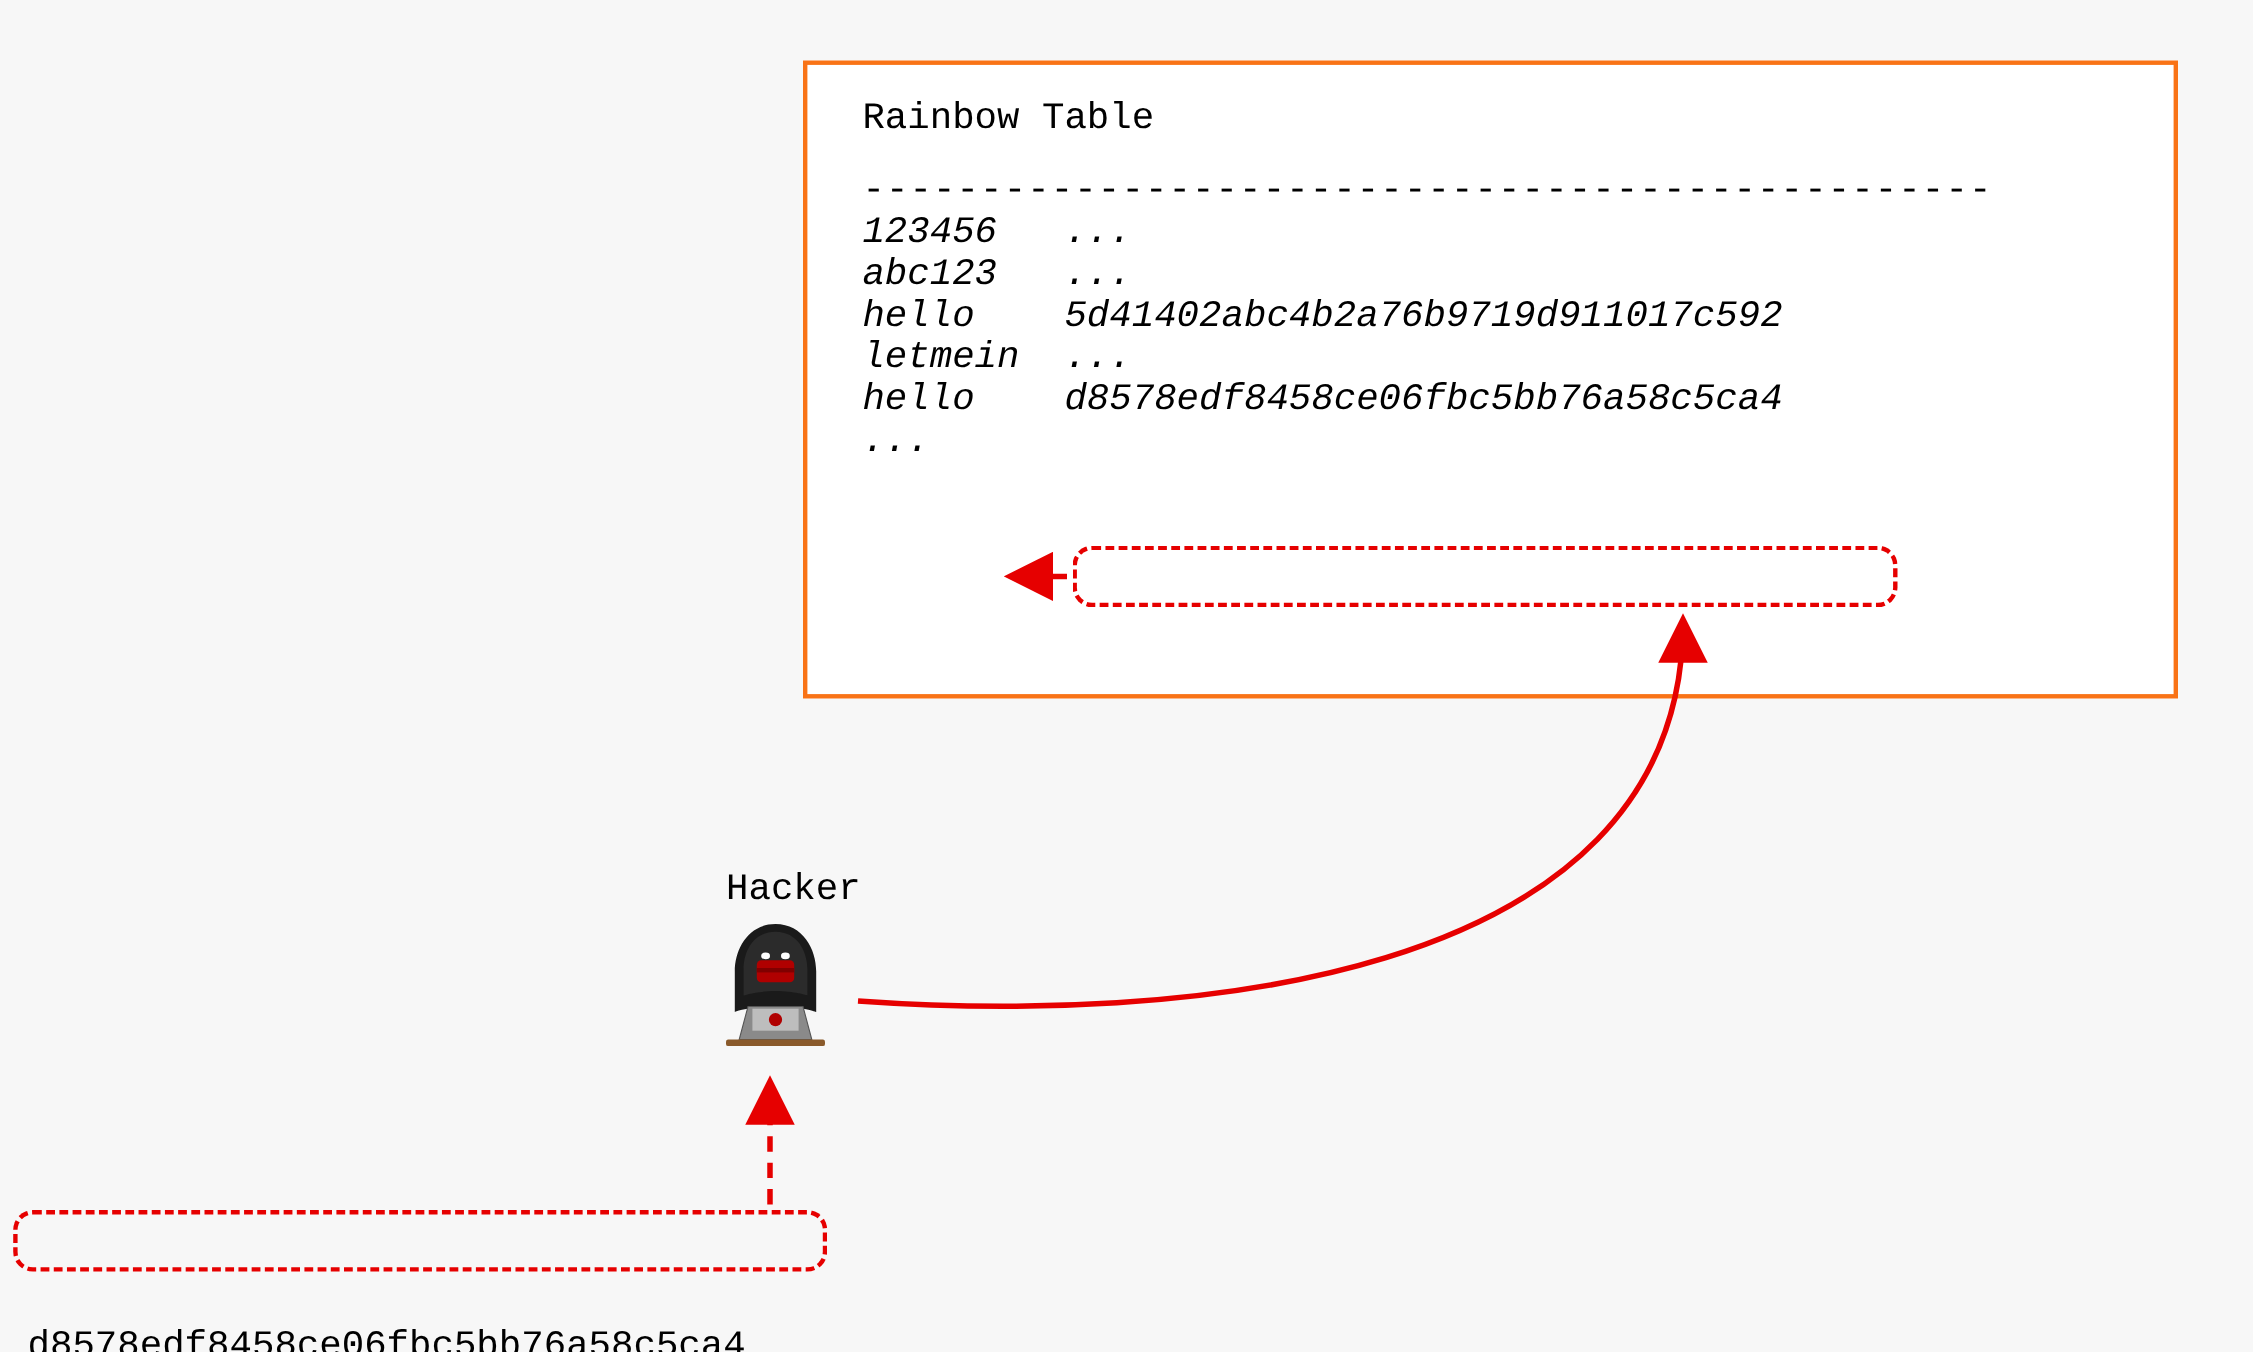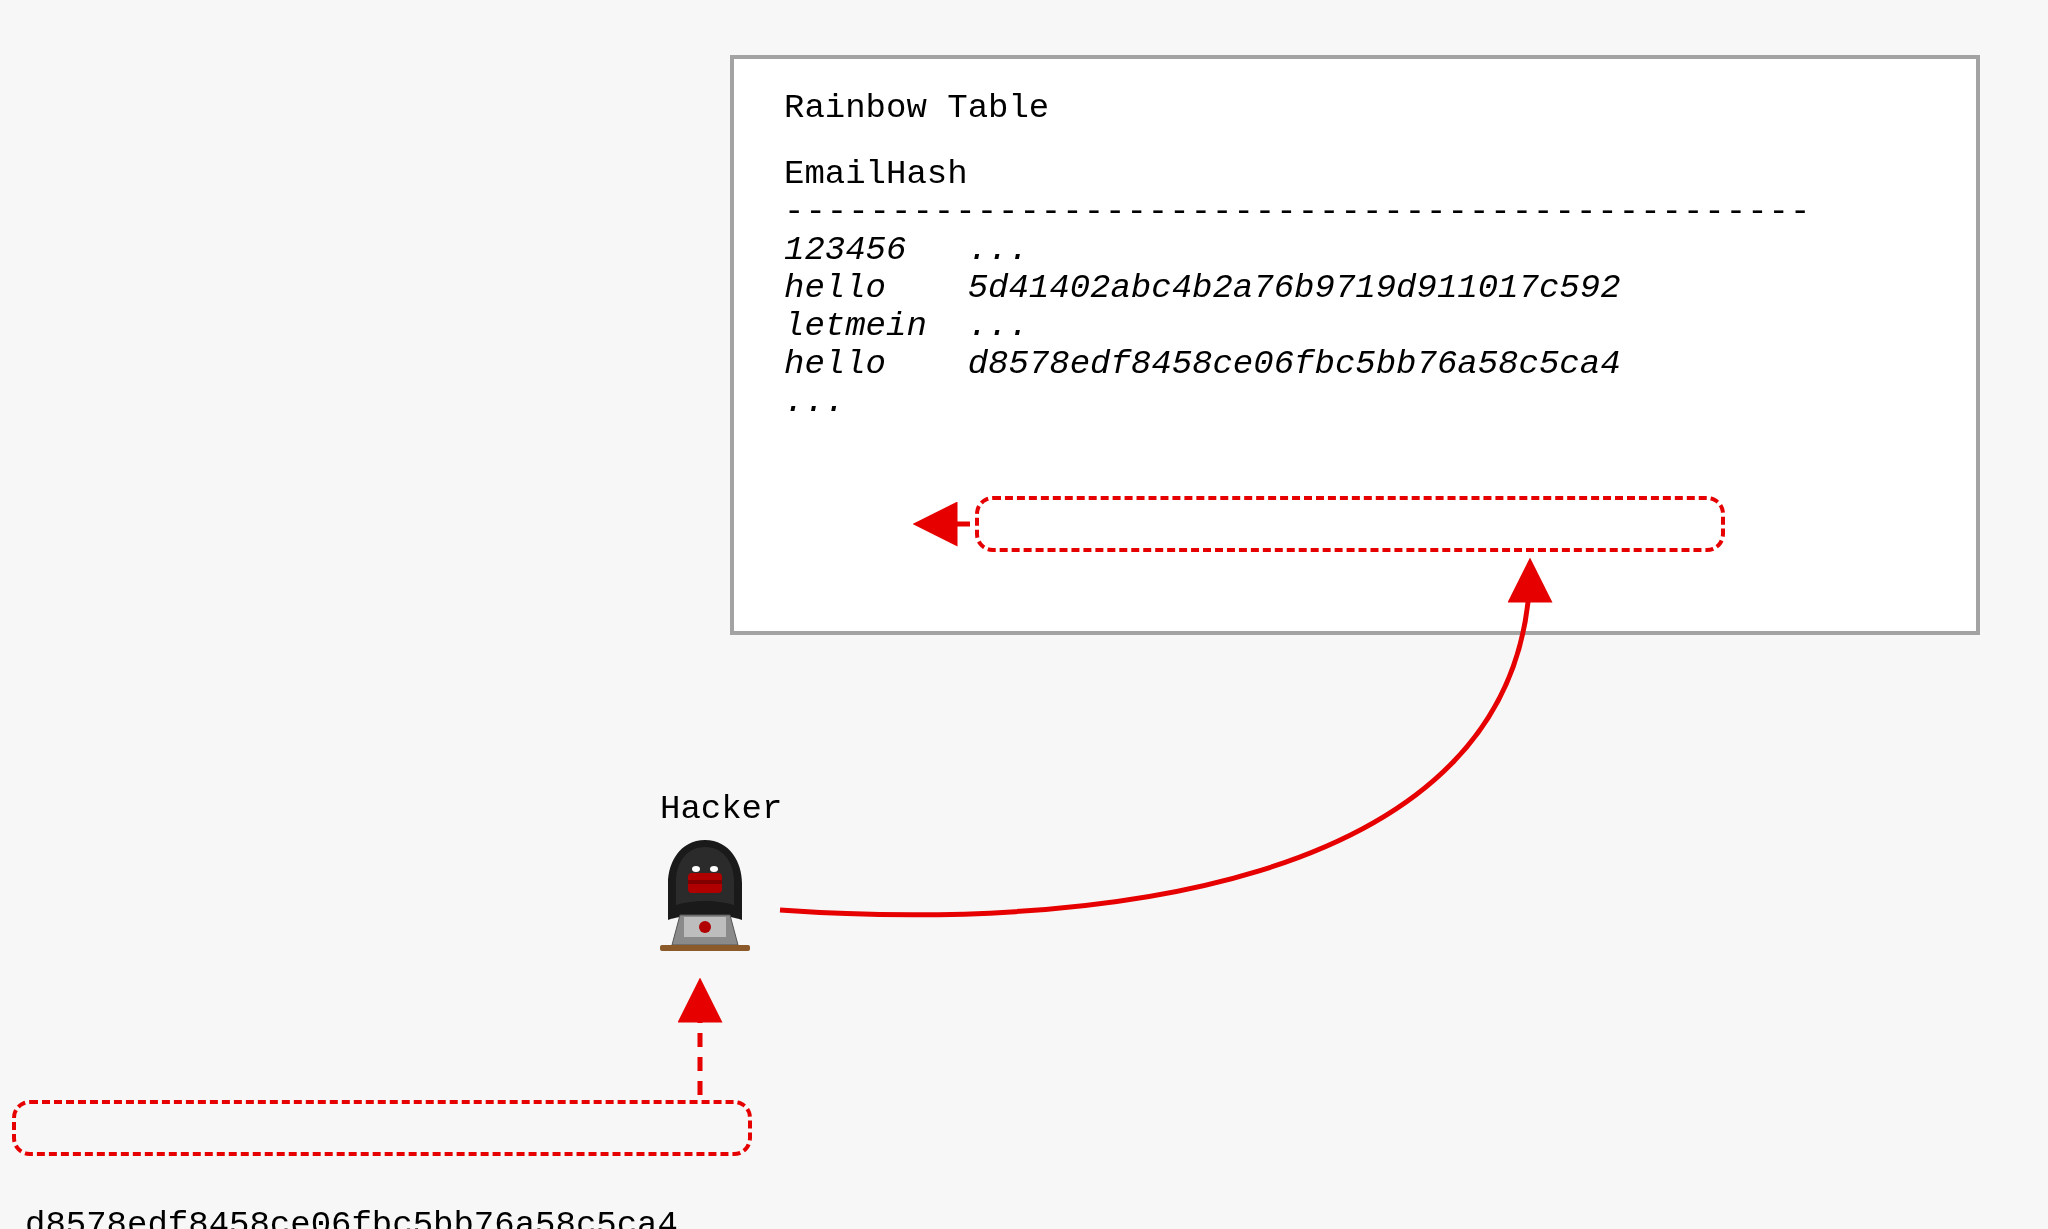--- a/index.html
+++ b/index.html
@@ -18,21 +18,21 @@
     width: 2048px;
     height: 1229px;
   }
   .table-box {
     position: absolute;
     left: 730px;
     top: 55px;
     width: 1250px;
     height: 580px;
     background: #ffffff;
-    border: 4px solid #a3a3a3;
+    border: 4px solid #f97316;
     box-sizing: border-box;
     padding: 30px 40px 30px 50px;
   }
   .table-title {
     margin-bottom: 28px;
   }
   .headers {
     white-space: pre;
   }
   .divider {
@@ -87,26 +87,26 @@
   }
 </style>
 </head>
 <body>
 
 <div class="stage">
 
   <div class="table-box">
     <div class="table-title">Rainbow Table</div>
 
-    <div class="headers"><span class="pwcell">Email</span><span class="hashcell">Hash</span></div>
 
     <div class="divider">------------------------------------------------</div>
 
     <div class="rows">
       <div class="row"><span class="pwcell">123456</span><span class="hashcell">...</span></div>
+      <div class="row"><span class="pwcell">abc123</span><span class="hashcell">...</span></div>
       <div class="row"><span class="pwcell">hello</span><span class="hashcell">5d41402abc4b2a76b9719d911017c592</span></div>
       <div class="row"><span class="pwcell">letmein</span><span class="hashcell">...</span></div>
       <div class="row"><span class="pwcell">hello</span><span class="hashcell">d8578edf8458ce06fbc5bb76a58c5ca4</span></div>
       <div class="row"><span class="pwcell">...</span><span class="hashcell"></span></div>
     </div>
   </div>
 
   <div class="hacker-label">Hacker</div>
 
   <svg class="hacker-icon" viewBox="0 0 110 120">

